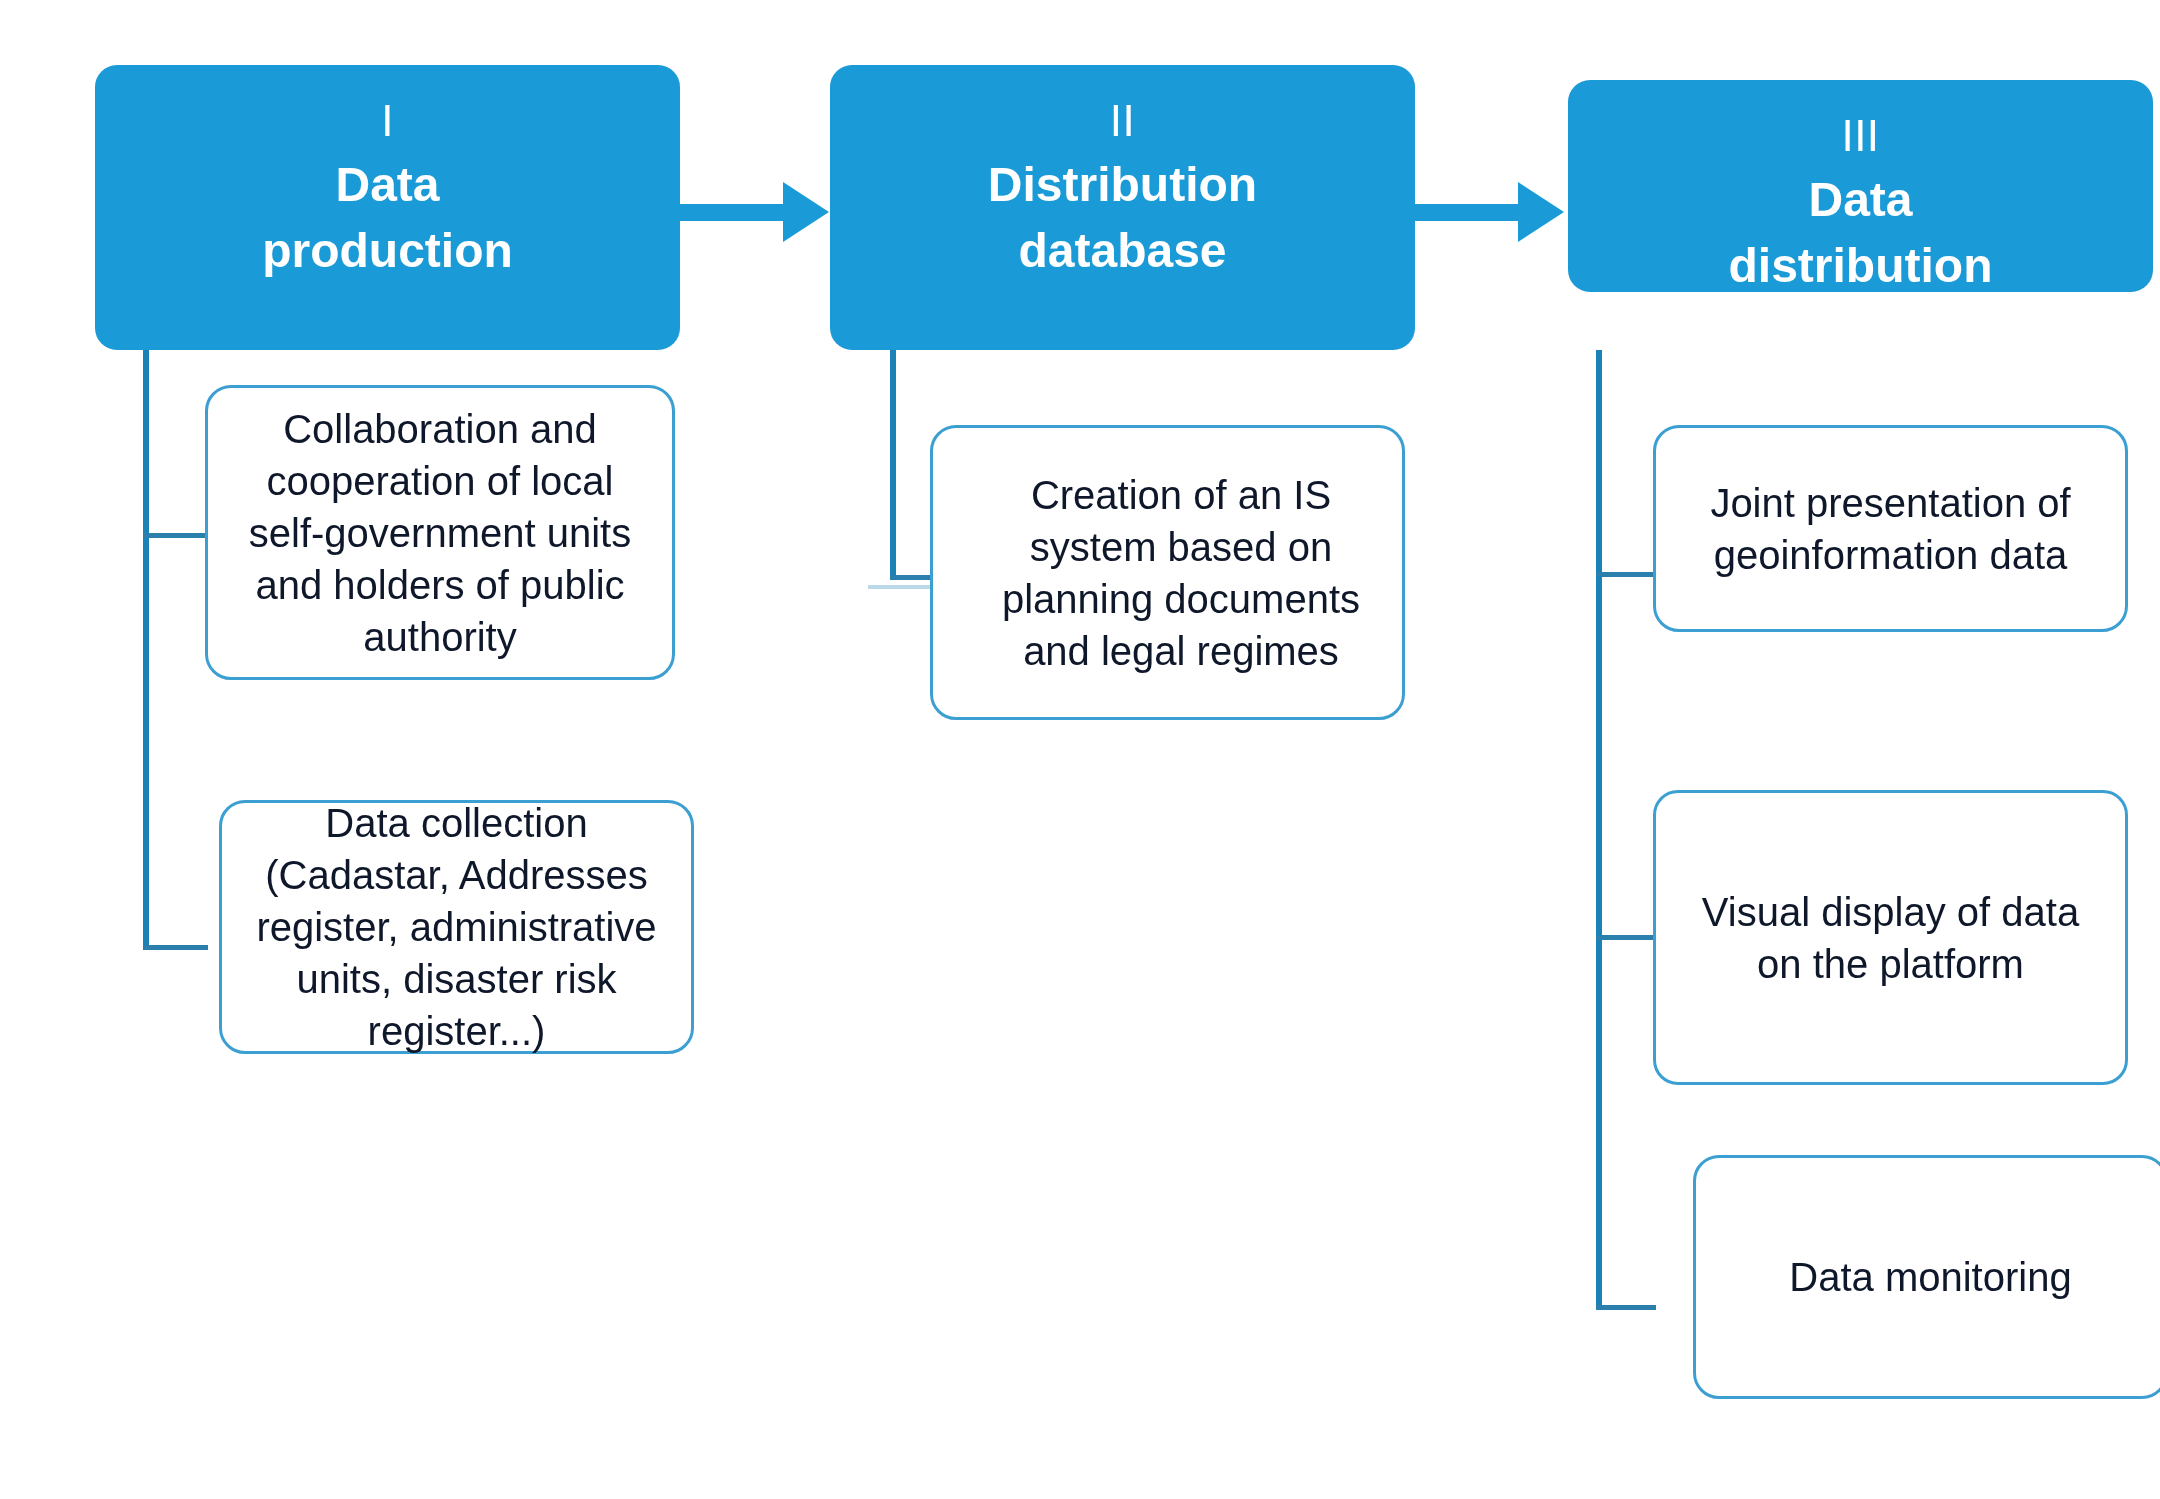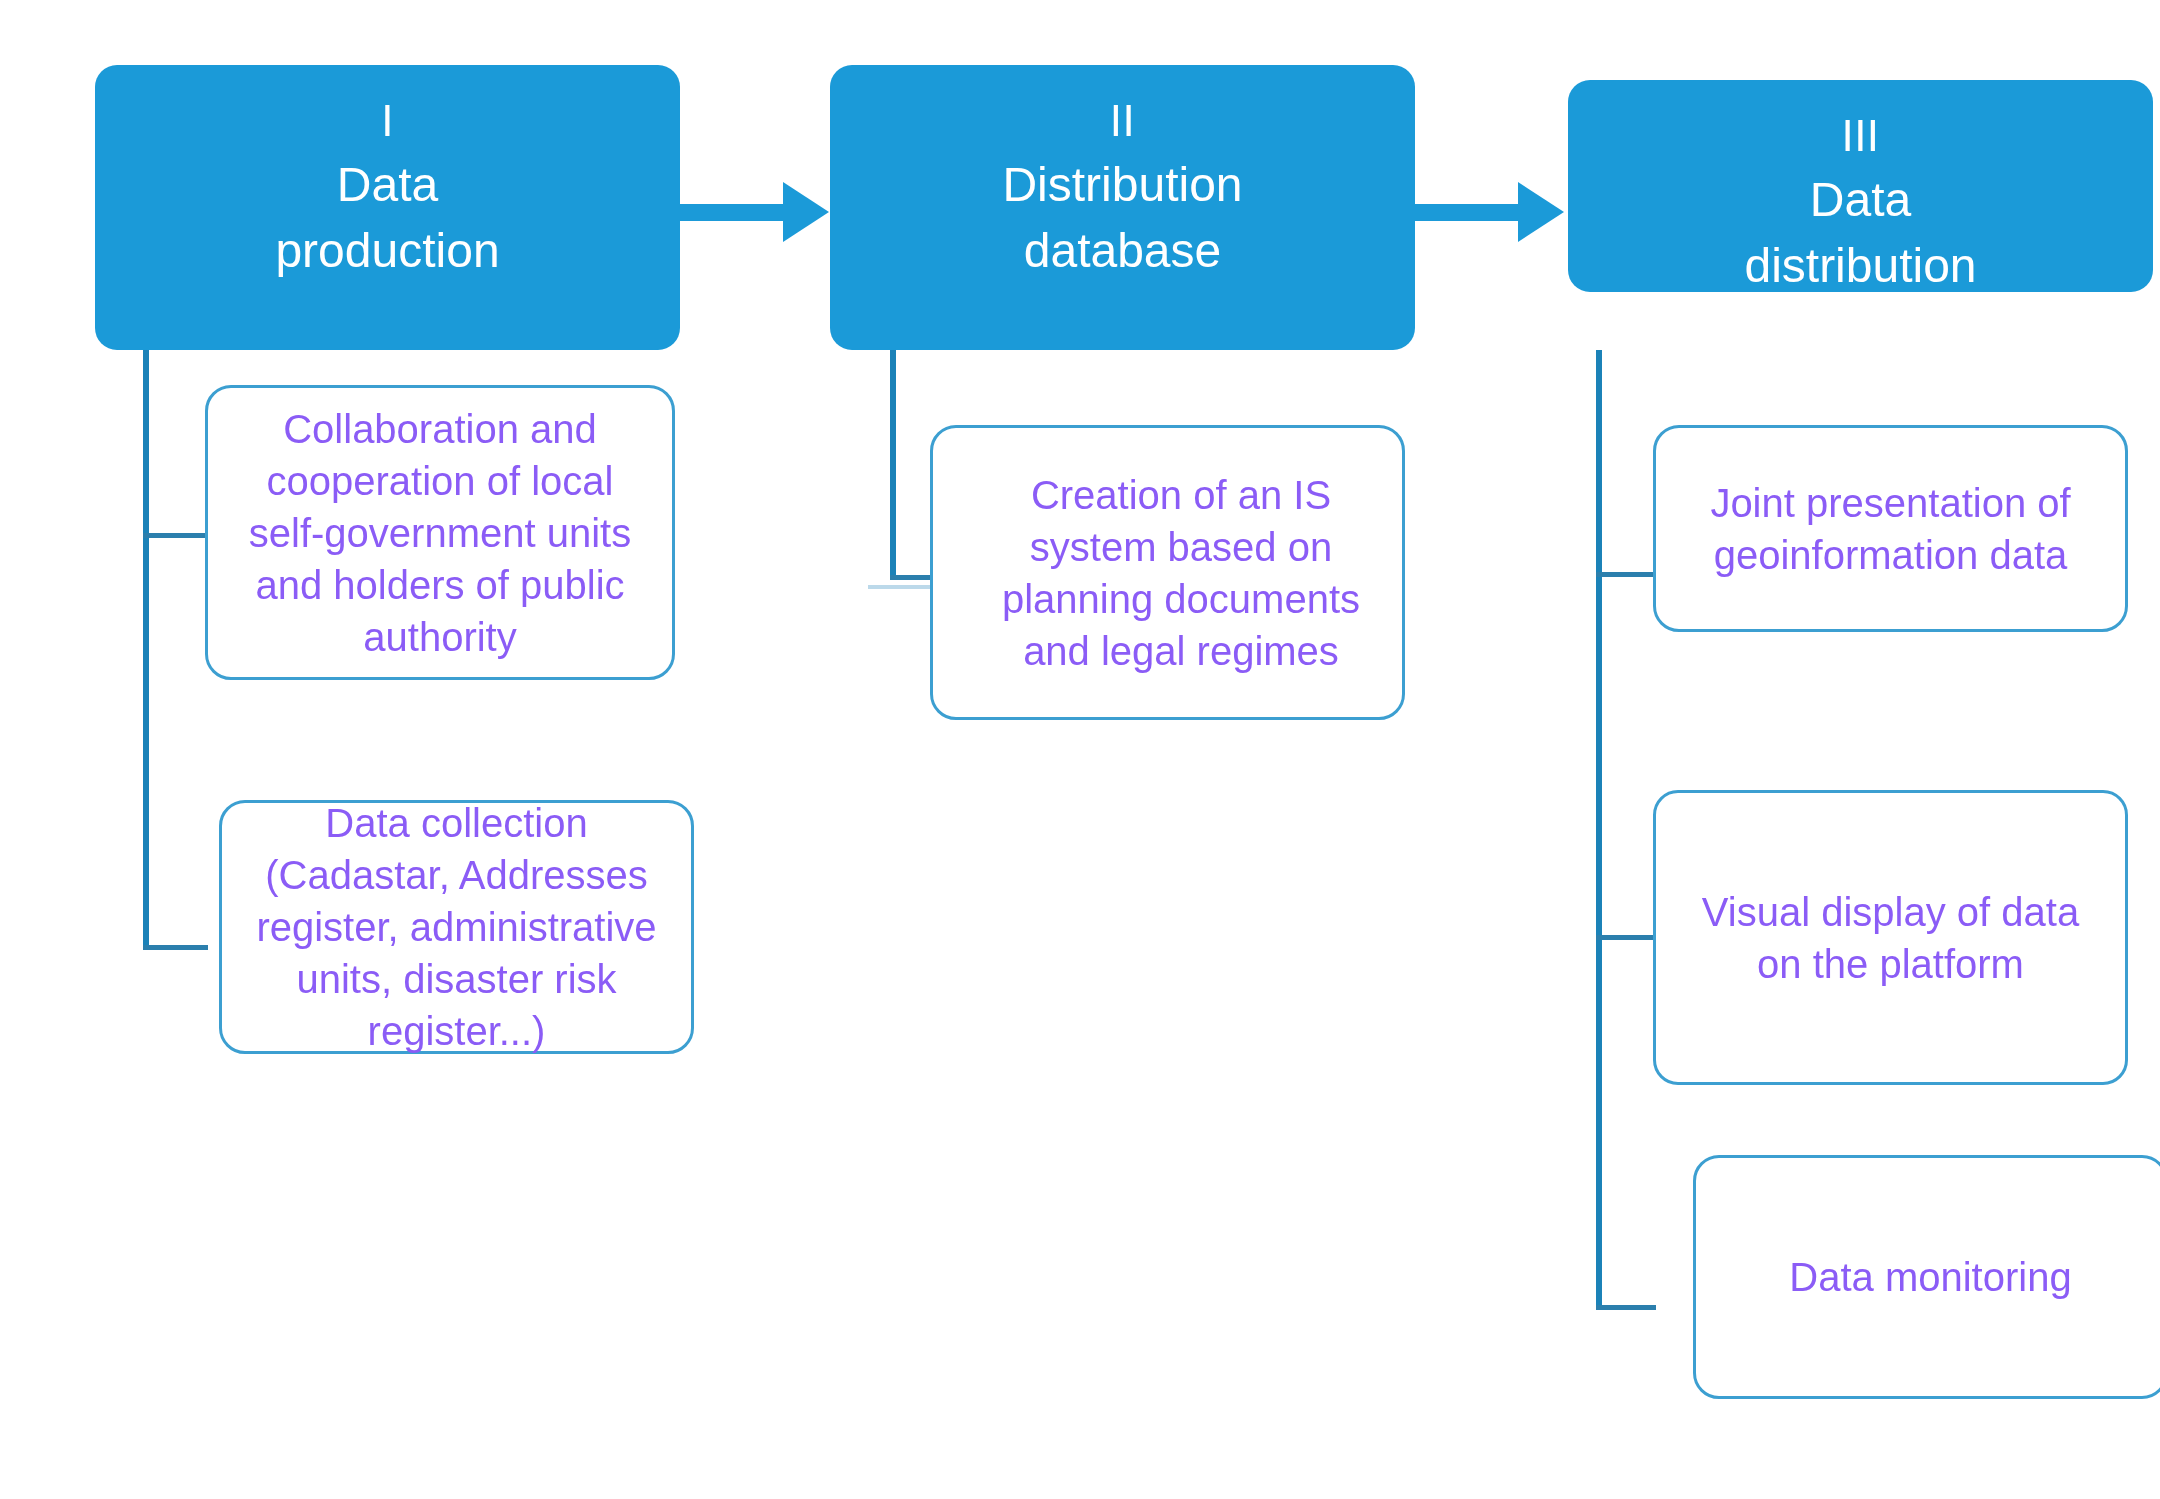--- a/index.html
+++ b/index.html
@@ -30,39 +30,39 @@
   }
   .stage-num {
     font-size: 44px;
     line-height: 1.38;
     font-weight: 400;
     letter-spacing: 0.5px;
   }
   .stage-title {
     font-size: 48px;
     line-height: 1.38;
-    font-weight: 400;
+    font-weight: 700;
     text-align: center;
     white-space: pre-line;
   }
   
   .detail-box {
     position: absolute;
     background: #ffffff;
     border: 3px solid #3c9fd1;
     border-radius: 26px;
     box-sizing: border-box;
     display: flex;
     align-items: center;
     justify-content: center;
   }
   .detail-text {
     font-size: 40px;
     line-height: 1.30;
-    color: #8b5cf6;
+    color: #0f172a;
     text-align: center;
     white-space: pre-line;
     padding: 0 12px;
   }
   
   .conn-v {
     position: absolute;
     width: 6px;
     background: #1b82b8;
   }

